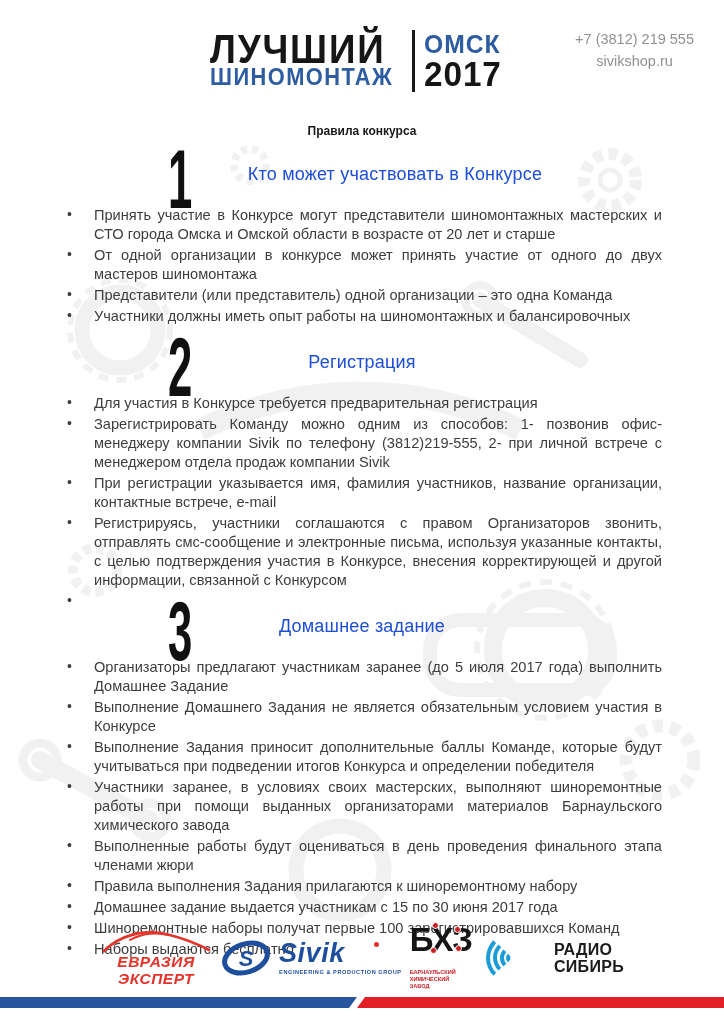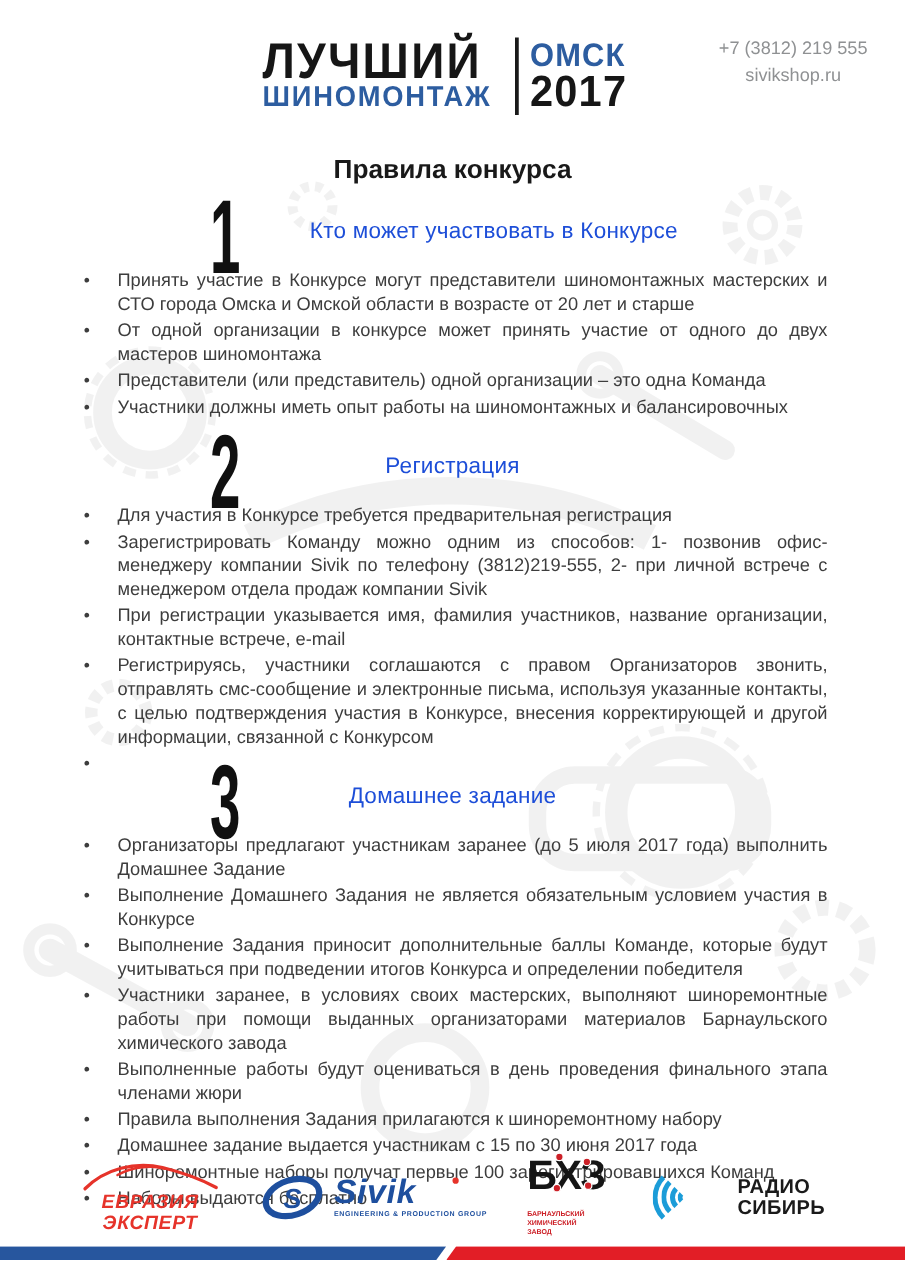--- a/index.html
+++ b/index.html
@@ -26,21 +26,21 @@
   .logo { display:flex; justify-content:center; align-items:center; gap:9px; margin-left:-8px; }
   .logo-left { display:flex; flex-direction:column; align-items:flex-start; }
   .logo-w1 { font-size:40px; font-weight:800; letter-spacing:2px; color:#161616; line-height:.82; transform:scaleX(.92); transform-origin:left center; }
   .logo-w2 { font-size:23px; font-weight:700; letter-spacing:1.5px; color:var(--brand-blue,#2d5da0); line-height:1.05; transform:scaleX(.95); transform-origin:left center; }
   .logo-div { width:3px; height:62px; background:#1a1a1a; }
   .logo-right { display:flex; flex-direction:column; align-items:flex-start; }
   .logo-city { font-size:26px; font-weight:700; letter-spacing:1px; color:var(--brand-blue,#2d5da0); line-height:1; transform:scaleX(.95); transform-origin:left center;}
   .logo-year { font-size:35px; font-weight:700; letter-spacing:1px; color:#161616; line-height:.95; transform:scaleX(.95); transform-origin:left center;}
 
   
-  .doc-title { margin-top:16px; text-align:center; font-size:21px; font-weight:700; color:#191919; }
+  .doc-title { margin-top:16px; text-align:center; font-size:12px; font-weight:700; color:#191919; }
 
   
   .sec-head { position:relative; height:52px; margin-top:10px; margin-bottom:6px;
               display:flex; align-items:center; justify-content:center; }
   .sec-num {
     position:absolute; left:168px; bottom:-18px;
     font-size:84px; font-weight:700; line-height:.92; color:#101010;
     transform:scaleX(.52); transform-origin:left bottom;
   }
   .sec-title { font-size:18px; font-weight:400; color:#1d4ed8; letter-spacing:.2px; }
@@ -48,21 +48,21 @@
 
   ul.rules { list-style:none; margin:2px 62px 0 60px; }
   ul.rules li { position:relative; padding-left:34px; margin-bottom:2px;
                 font-size:14.6px; line-height:19px; text-align:justify; color:var(--body-text,#3d3d3d); }
   ul.rules li .dot { position:absolute; left:7px; top:-1px; font-size:14px; color:#3d3d3d; }
 
   
   .footer-logos {
     position:absolute; left:0; right:0; bottom:33px; height:66px;
     display:flex; justify-content:space-between; align-items:center;
-    padding:0 64px;
+    padding:0 100px;
   }
   .fl { display:flex; align-items:center; }
 
   .eurasia { flex-direction:column; align-items:center; color:var(--eurasia-red,#e6332a); }
   .eurasia-text { font-style:italic; font-weight:800; font-size:15.5px; line-height:1.08; letter-spacing:.5px; text-align:center; }
 
   .sivik { gap:7px; color:var(--sivik-blue,#1e4f9e); }
   .sivik-txtcol { display:flex; flex-direction:column;justify-content:center; }
   .sivik-name { position:relative; font-style:italic; font-weight:800; font-size:27px; line-height:.95; letter-spacing:.5px; }
   .sivik-name .idot { position:absolute; top:1px; right:23px; width:5px; height:5px; border-radius:50%; background:var(--eurasia-red,#e6332a); }

